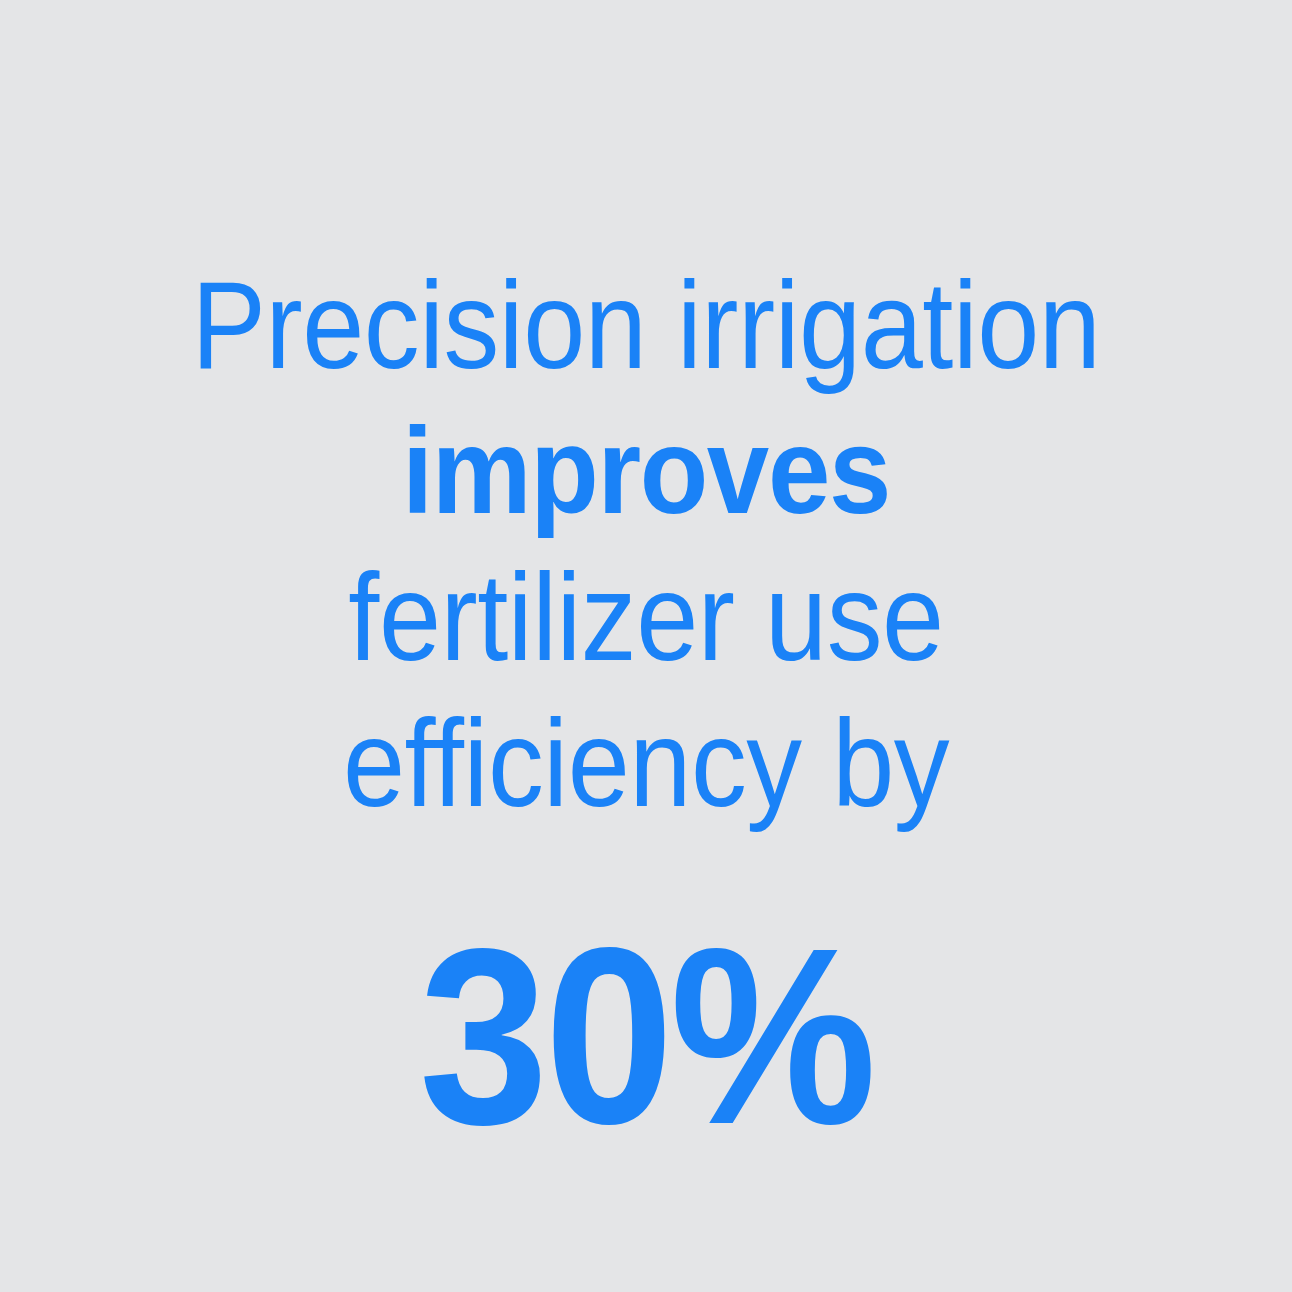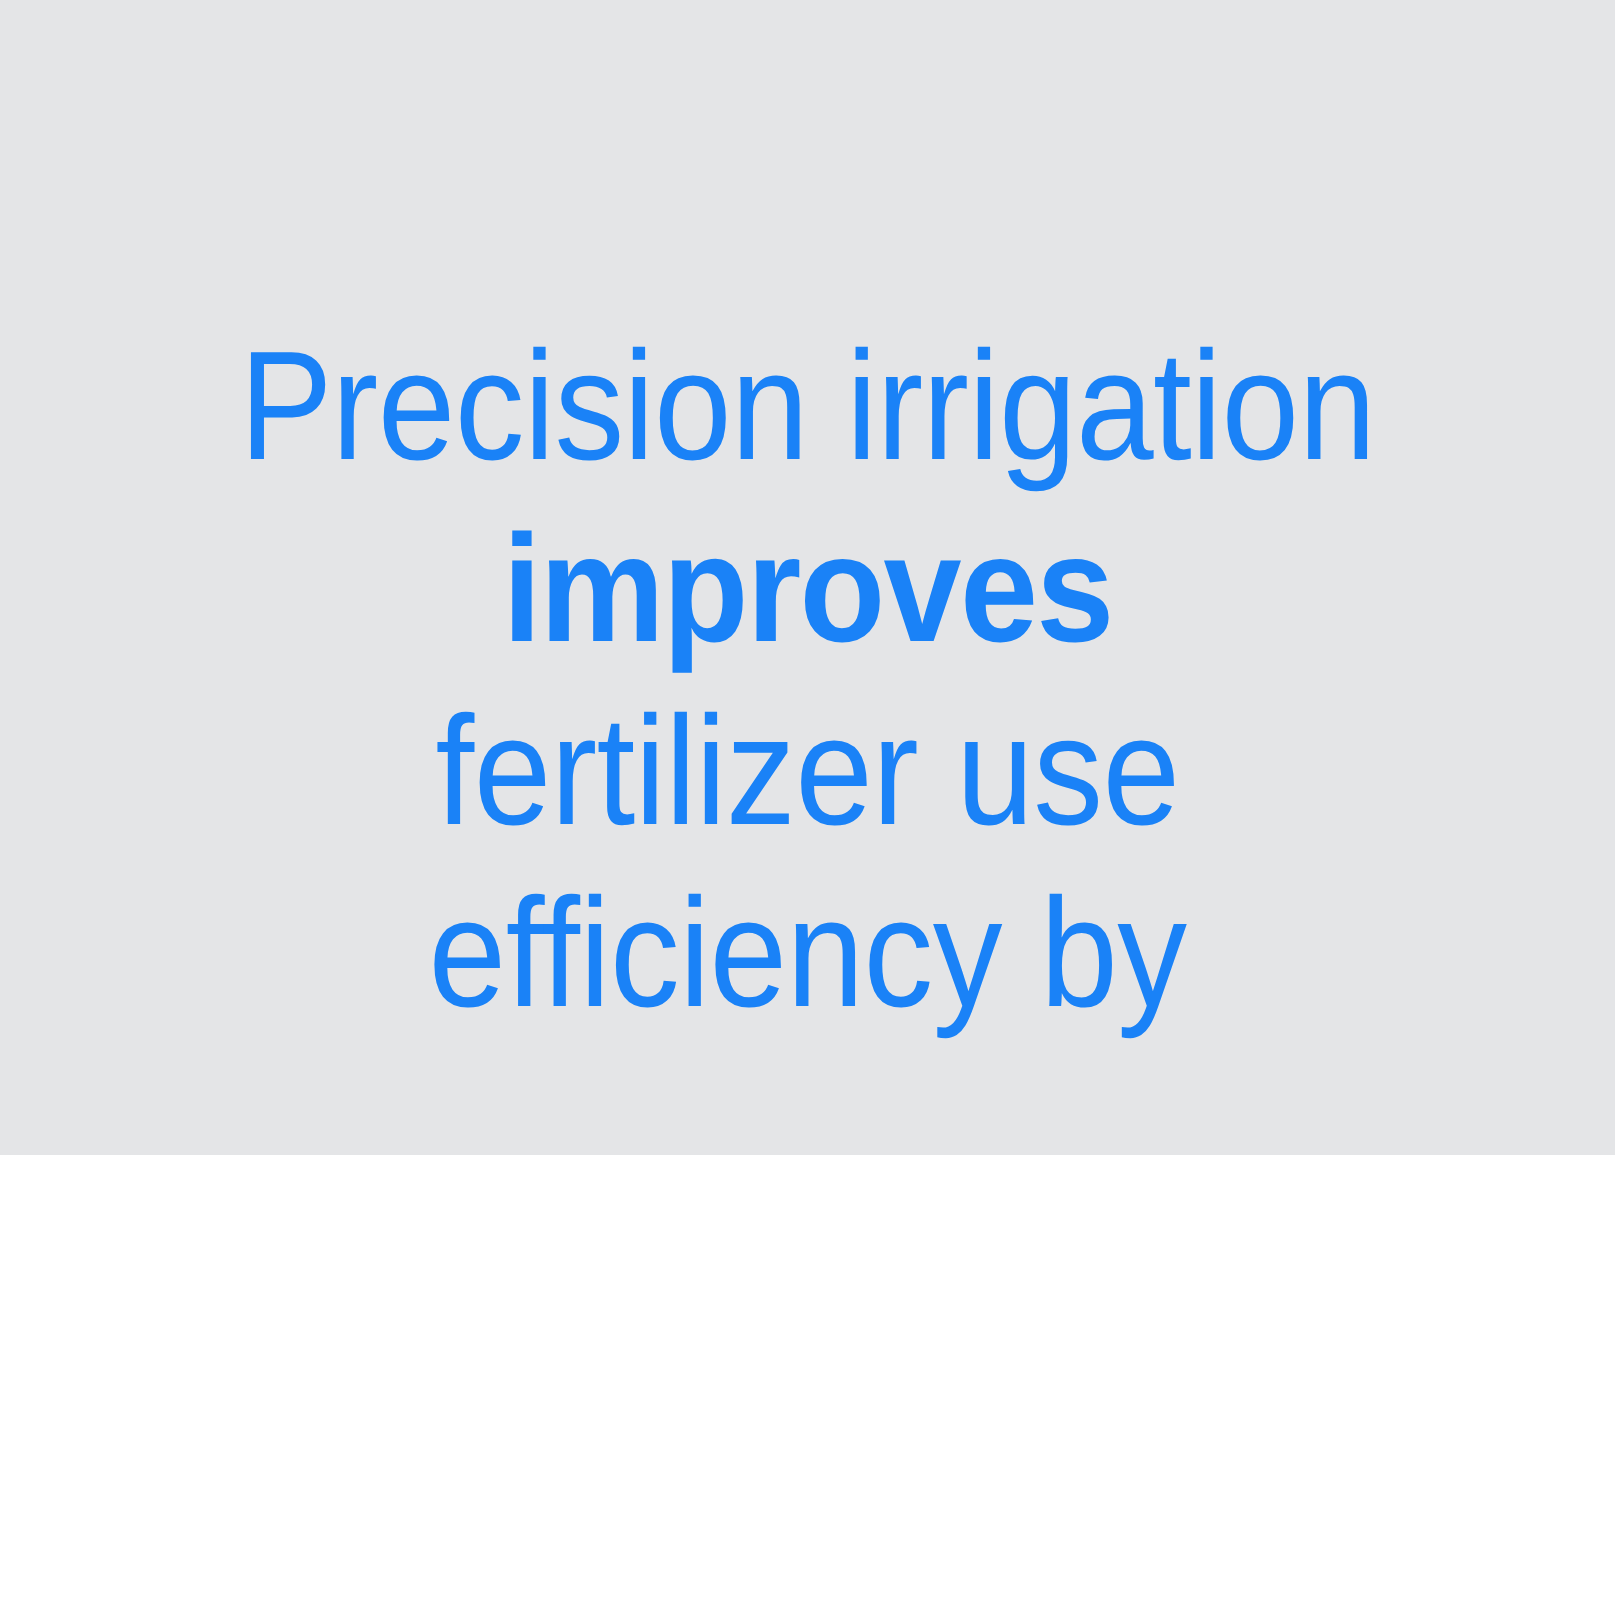--- a/index.html
+++ b/index.html
@@ -11,21 +11,21 @@
   body {
     width: 1292px;
     height: 1292px;
     overflow: hidden;
     font-family: "Liberation Sans", "DejaVu Sans", sans-serif;
   }
 
   #stat-card {
     position: relative;
     width: 1292px;
-    height: 924px;
+    height: 1292px;
     background: #e4e5e7;
     box-sizing: border-box;
     display: flex;
     flex-direction: column;
     align-items: center;
     justify-content: flex-start;
   }
 
   #headline-block {
     position: absolute;
@@ -85,14 +85,17 @@
 
 <div id="stat-card">
 
   <div id="headline-block">
     <span class="headline-line light">Precision irrigation</span>
     <span class="headline-line bold">improves</span>
     <span class="headline-line light">fertilizer use</span>
     <span class="headline-line light">efficiency by</span>
   </div>
 
+  <div id="stat-value-block">
+    <span id="stat-value">30%</span>
+  </div>
 
 </div>
 
 </body></html>

